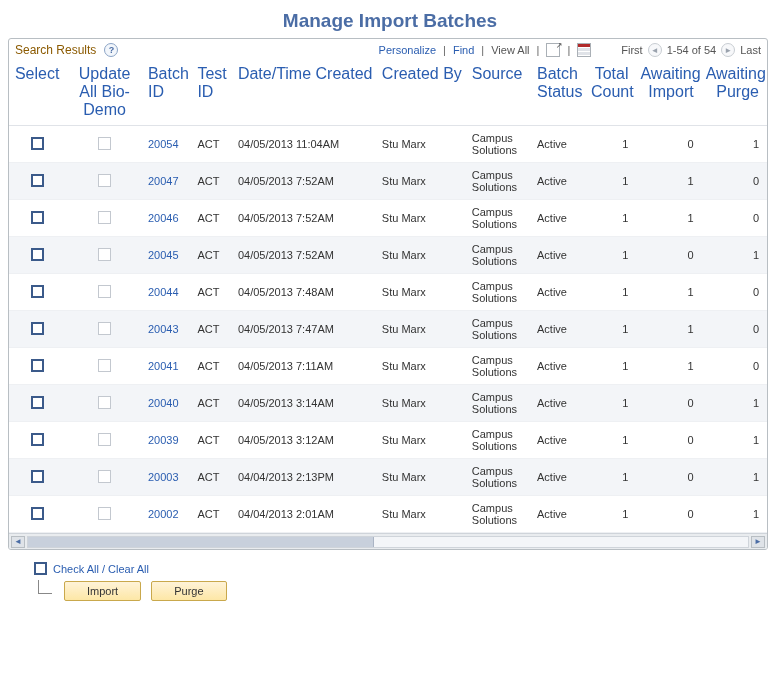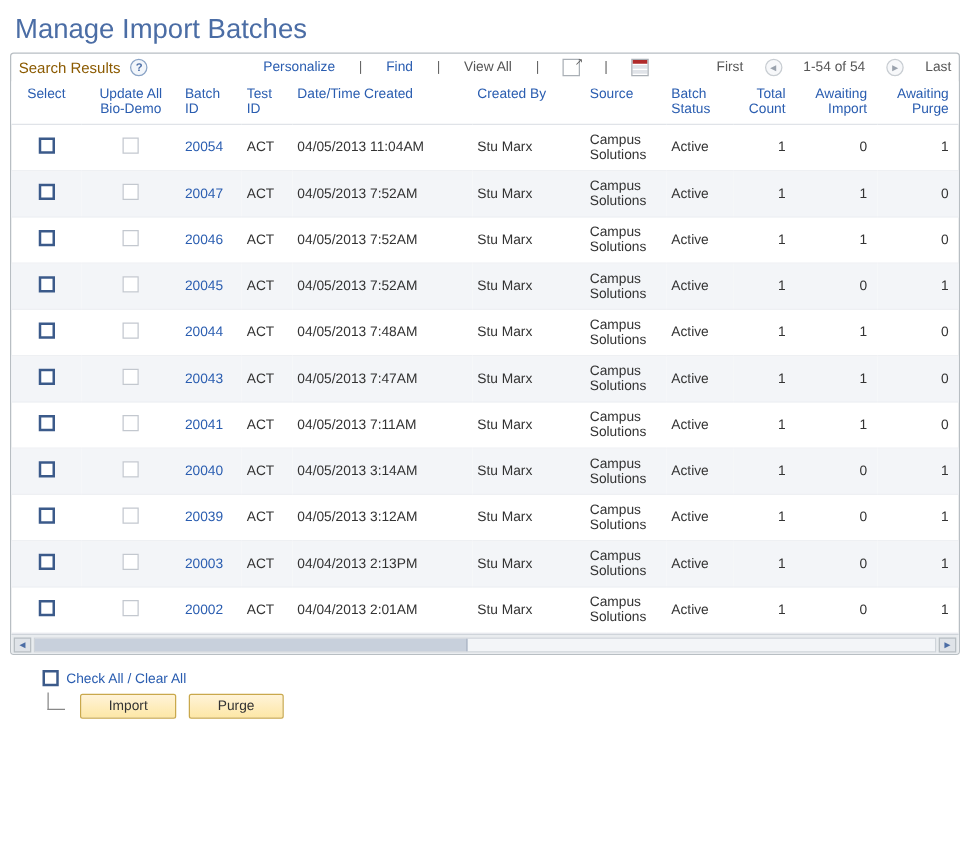--- a/index.html
+++ b/index.html
@@ -7,23 +7,24 @@
     margin: 0;
     padding: 8px;
     font-family: Arial, sans-serif;
     font-size: 11px;
     background: #fff;
     color: #333;
     width: 776px;
   }
   .page-title {
     color: #4b6da5;
-    font-size: 22px;
-    font-weight: normal;
+    font-size: 19px;
+    font-weight: bold;
     margin: 2px 0 6px 4px;
+    text-align: center;
   }
   .grid-wrap {
     border: 1px solid #b8bec3;
     border-radius: 3px;
     overflow: hidden;
     margin-bottom: 8px;
   }
   .grid-topbar {
     display: flex;
     align-items: center;
@@ -38,21 +39,21 @@
     color: #8b5a00;
     font-size: 12px;
   }
   .sr-left span:first-child { margin-right: 4px;}
   .help-icon {
     display:inline-flex;align-items:center;justify-content:center;
     width:14px;height:14px;border:1px solid #8ba4c6;border-radius:50%;
     color:#4b6da5;font-size:9px;font-weight:bold;margin-left:4px;
     background:#f2f6fb;
   }
-  .sr-right { display:flex; align-items:center; gap:17px;}
+  .sr-right { display:flex; align-items:center; gap:5px;}
   .sr-right .link { color:#2a5db0; cursor:pointer; }
   .sr-right .sep { color:#666; margin:0 2px;}
   .sr-right .gray { color:#555;}
   .nav-arrow {
     display:inline-flex;align-items:center;justify-content:center;
     width:14px;height:14px;border:1px solid #c8cdd2;border-radius:50%;
     background:#f7f8fa;color:#9aa2ad;font-size:8px;
   }
   .tool-icon {
     display:inline-block;width:14px;height:14px;border:1px solid #aab0b6;
@@ -71,21 +72,21 @@
   }
   table.grid {
     border-collapse: collapse;
     width: 100%;
     table-layout: fixed;
   }
   table.grid th {
     background: #fff;
     color: #2a5db0;
     font-weight: normal;
-    font-size: 11px;
+    font-size: 16px;
     text-align: left;
     padding: 4px 4px 6px 4px;
     vertical-align: top;
     border-bottom:1px solid #e0e3e8;
     cursor:pointer;
     text-decoration: underline;
     text-decoration-color: transparent;
   }
   table.grid th.num, table.grid td.num { text-align:right; padding-right:8px;}
   table.grid th.ctr, table.grid td.ctr { text-align:center;}

